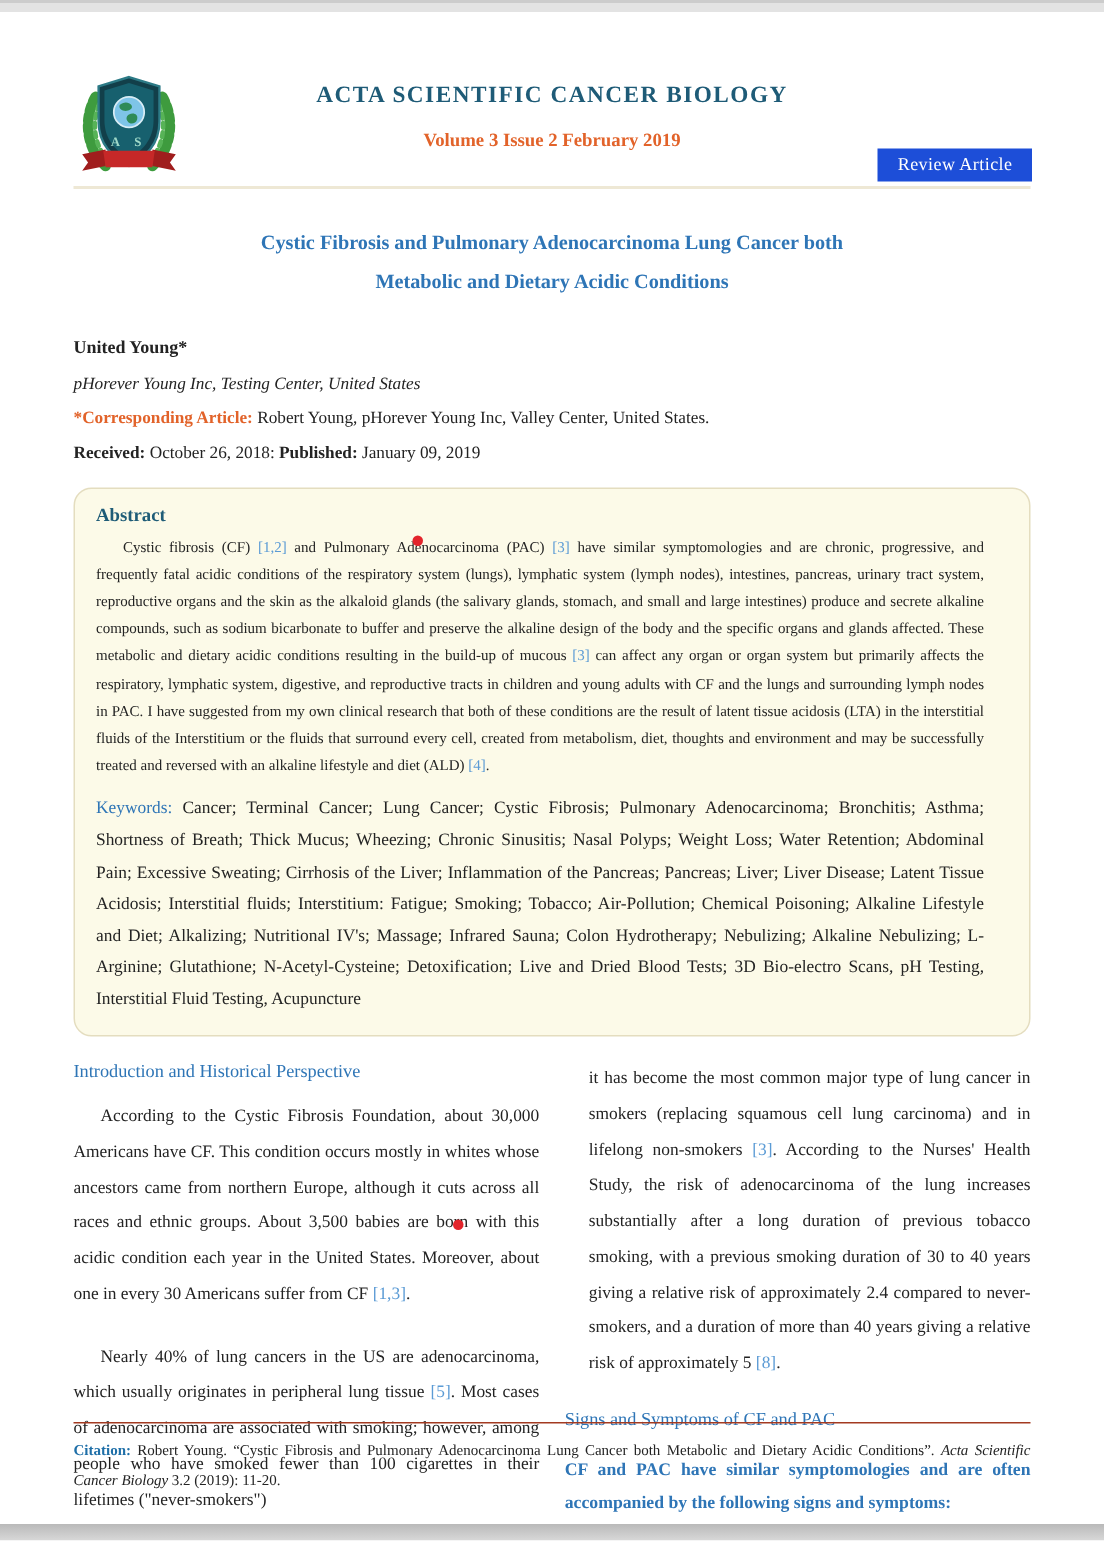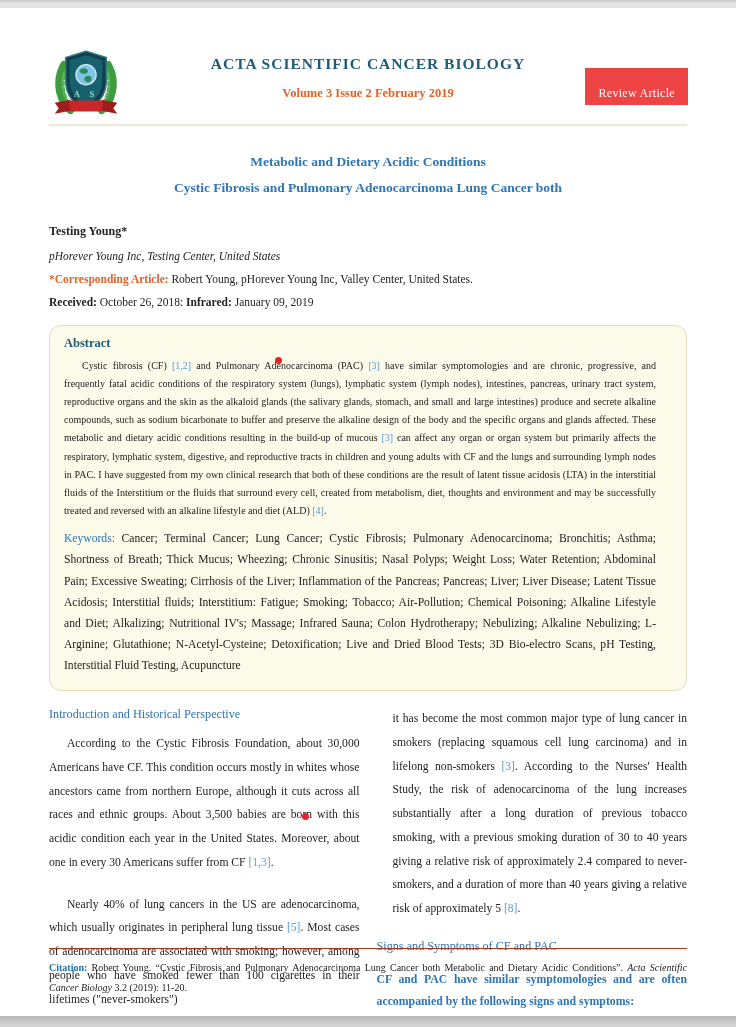--- a/index.html
+++ b/index.html
@@ -21,23 +21,23 @@
   
   .header { position:relative; margin-top:34px; height:84px; border-bottom:2px solid #eee8d5; }
   .logo { position:absolute; left:-2px; top:0; width:78px; height:78px; }
   .header-center { text-align:center; padding-top:13px; }
   .journal-name {
     font-size:15.5px; font-weight:bold; letter-spacing:1px;
     color:#1e5b77; font-family:"Liberation Serif", serif;
   }
   .issue-line { margin-top:13px; font-size:12.5px; font-weight:bold; color:#e2632a; }
   .badge {
-    position:absolute; right:-1px; bottom:19px;
-    background:#ef4444; color:#ffffff; font-size:12px;
-    padding:18px 13px 4px 13px; letter-spacing:0.3px;
+    position:absolute; right:-1px; bottom:3px;
+    background:#1d4ed8; color:#ffffff; font-size:12px;
+    padding:3px 13px 4px 13px; letter-spacing:0.3px;
   }
 
   
   .article-title {
     margin-top:23px; text-align:center; color:#2e75b6;
     font-size:13.5px; font-weight:bold; line-height:1.95;
   }
   .author-block { margin-top:22px; font-size:11.5px; }
   .author-block > div { margin-bottom:11px; }
   .author-name { font-weight:bold; font-size:12px; }
@@ -114,29 +114,29 @@
       <path d="M28 75 L72 75 L70 89 L30 89 Z" fill="#c62828"></path>
     </svg>
     <div class="header-center">
       <div class="journal-name">ACTA SCIENTIFIC CANCER BIOLOGY</div>
       <div class="issue-line">Volume 3 Issue 2 February 2019</div>
     </div>
     <div class="badge">Review Article</div>
   </div>
 
   <div class="article-title">
+    <div>Cystic Fibrosis and Pulmonary Adenocarcinoma Lung Cancer both</div>
     <div>Metabolic and Dietary Acidic Conditions</div>
-    <div>Cystic Fibrosis and Pulmonary Adenocarcinoma Lung Cancer both</div>
   </div>
 
   <div class="author-block">
-    <div class="author-name">Testing Young*</div>
+    <div class="author-name">United Young*</div>
     <div class="affiliation">pHorever Young Inc, Testing Center, United States</div>
     <div><span class="orange-label">*Corresponding Article: </span><span>Robert Young, pHorever Young Inc, Valley Center, United States.</span></div>
-    <div><span class="bold">Received: </span><span>October 26, 2018: </span><span class="bold">Infrared: </span><span>January 09, 2019</span></div>
+    <div><span class="bold">Received: </span><span>October 26, 2018: </span><span class="bold">Published: </span><span>January 09, 2019</span></div>
   </div>
 
   <div class="abstract-box">
     <div class="abstract-heading">Abstract</div>
     <div class="abstract-body"><span>Cystic fibrosis (CF) </span><span class="ref">[1,2]</span><span> and Pulmonary Adenocarcinoma (PAC) </span><span class="ref">[3]</span><span> have similar symptomologies and are chronic, progressive, and frequently fatal acidic conditions of the respiratory system (lungs), lymphatic system (lymph nodes), intestines, pancreas, urinary tract system, reproductive organs and the skin as the alkaloid glands (the salivary glands, stomach, and small and large intestines) produce and secrete alkaline compounds, such as sodium bicarbonate to buffer and preserve the alkaline design of the body and the specific organs and glands affected. These metabolic and dietary acidic conditions resulting in the build-up of mucous </span><span class="ref">[3]</span><span> can affect any organ or organ system but primarily affects the respiratory, lymphatic system, digestive, and reproductive tracts in children and young adults with CF and the lungs and surrounding lymph nodes in PAC. I have suggested from my own clinical research that both of these conditions are the result of latent tissue acidosis (LTA) in the interstitial fluids of the Interstitium or the fluids that surround every cell, created from metabolism, diet, thoughts and environment and may be successfully treated and reversed with an alkaline lifestyle and diet (ALD) </span><span class="ref">[4]</span><span>.</span></div>
     <div class="keywords"><span class="kw-label">Keywords: </span><span>Cancer; Terminal Cancer; Lung Cancer; Cystic Fibrosis; Pulmonary Adenocarcinoma; Bronchitis; Asthma; Shortness of Breath; Thick Mucus; Wheezing; Chronic Sinusitis; Nasal Polyps; Weight Loss; Water Retention; Abdominal Pain; Excessive Sweating; Cirrhosis of the Liver; Inflammation of the Pancreas; Pancreas; Liver; Liver Disease; Latent Tissue Acidosis; Interstitial fluids; Interstitium: Fatigue; Smoking; Tobacco; Air-Pollution; Chemical Poisoning; Alkaline Lifestyle and Diet; Alkalizing; Nutritional IV's; Massage; Infrared Sauna; Colon Hydrotherapy; Nebulizing; Alkaline Nebulizing; L-Arginine; Glutathione; N-Acetyl-Cysteine; Detoxification; Live and Dried Blood Tests; 3D Bio-electro Scans, pH Testing, Interstitial Fluid Testing, Acupuncture</span></div>
   </div>
 
   <div class="columns">
     <div class="col">

